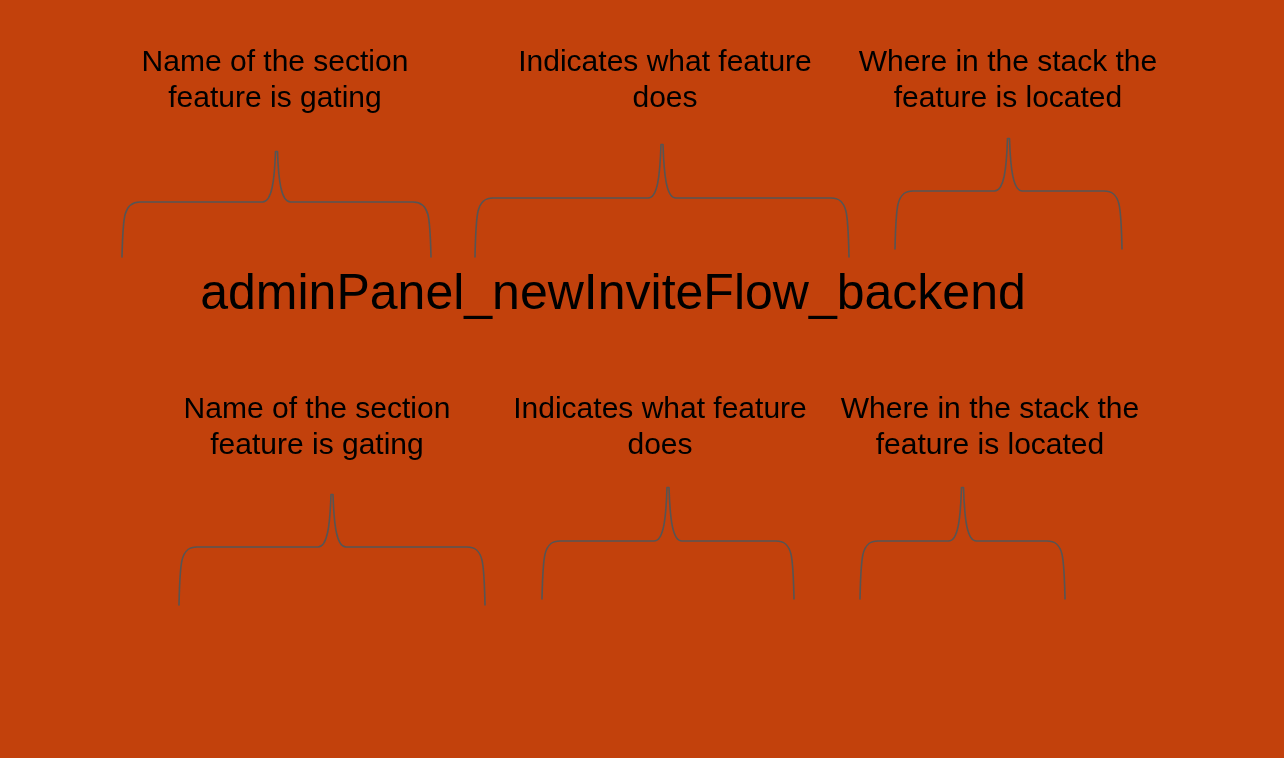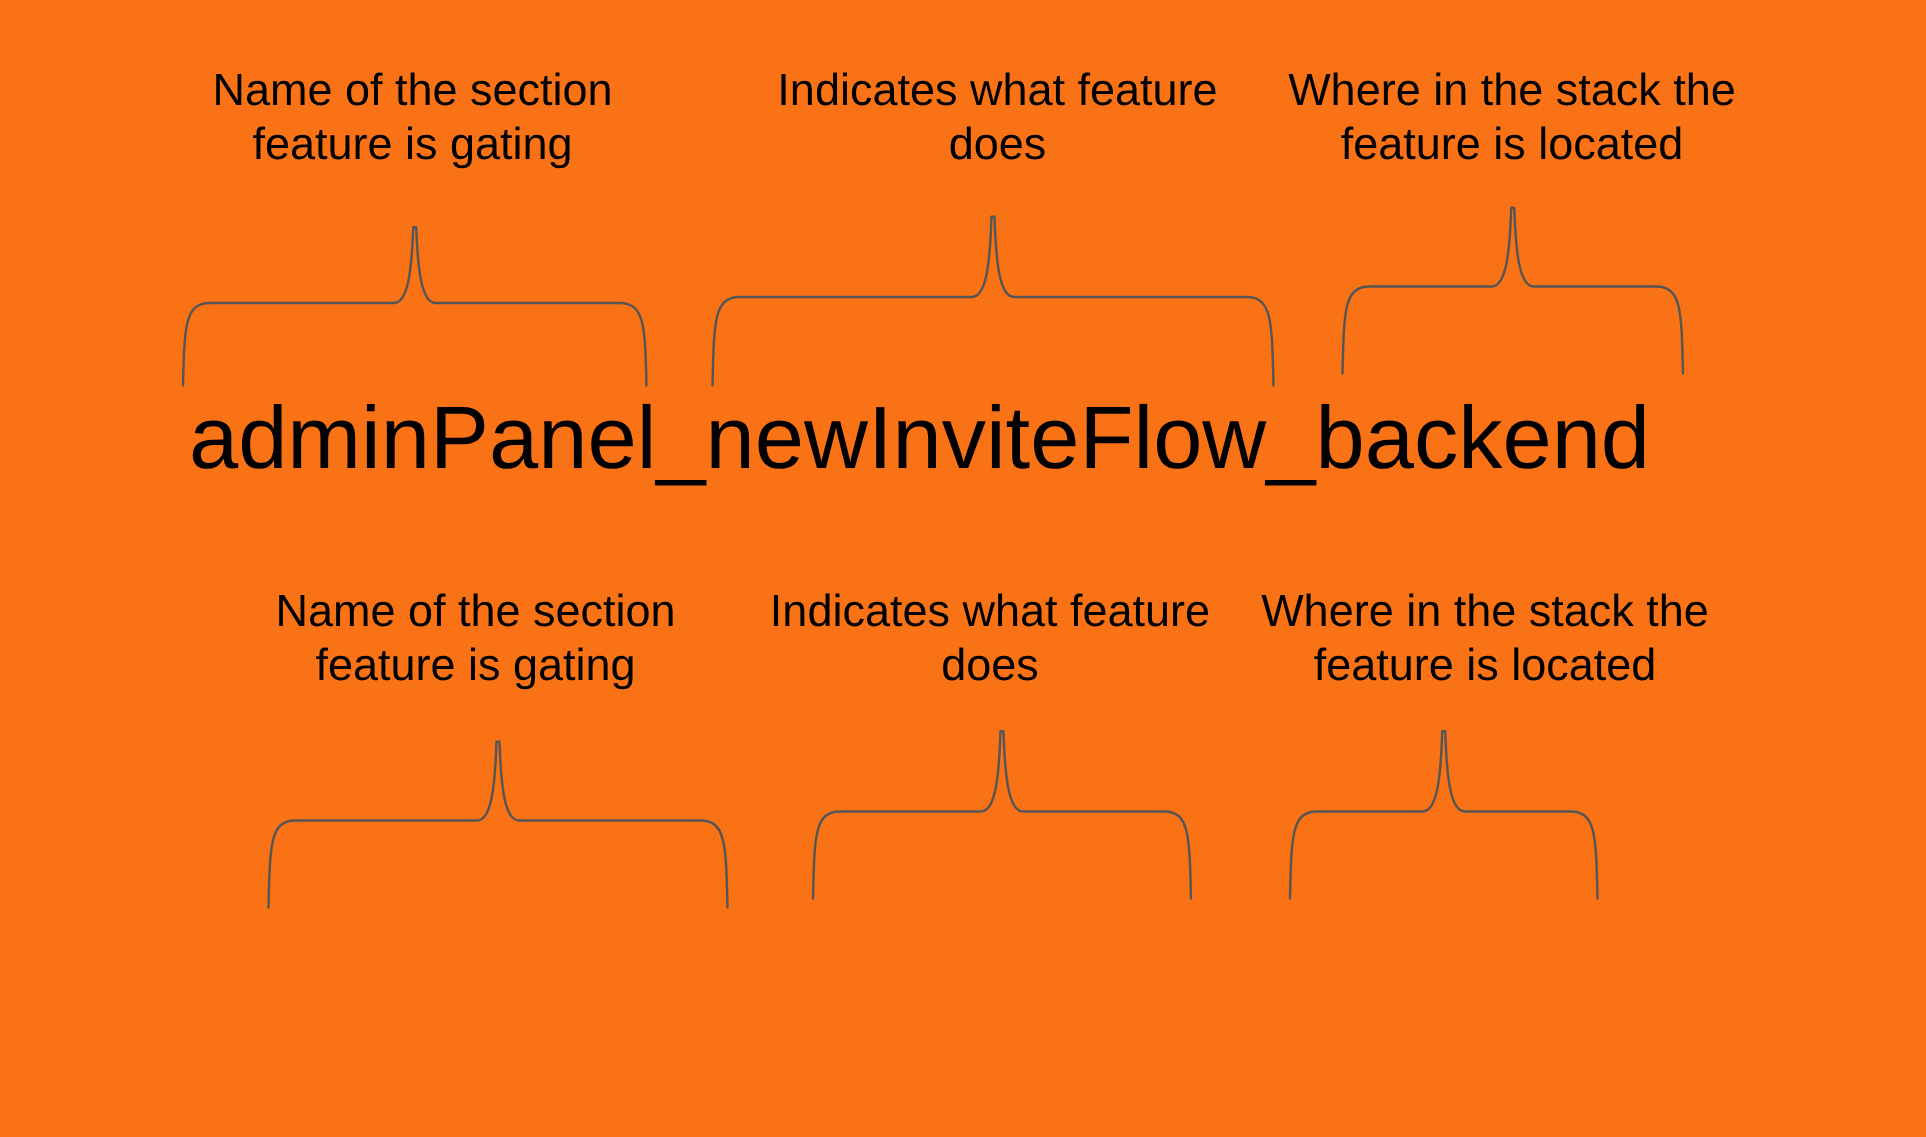--- a/index.html
+++ b/index.html
@@ -4,21 +4,21 @@
 <style>
   html, body {
     margin: 0;
     padding: 0;
     background: #ffffff;
   }
   .stage {
     position: relative;
     width: 1284px;
     height: 758px;
-    background: #f97316;
+    background: #c2410c;
     overflow: hidden;
     font-family: "Liberation Sans", sans-serif;
     color: #000000;
   }
   .anno-label {
     position: absolute;
     transform: translateX(-50%);
     text-align: center;
     font-size: 30px;
     line-height: 36px;
@@ -32,21 +32,21 @@
   .brace path {
     fill: none;
     stroke: #555555;
     stroke-width: 1.6;
     stroke-linecap: round;
     stroke-linejoin: round;
   }
   .flag-name {
     position: absolute;
     transform: translateX(-50%);
-    font-size: 59px;
+    font-size: 50px;
     line-height: 59px;
     white-space: nowrap;
     color: #000000;
   }
 </style>
 </head>
 <body>
 
 <div class="stage">
 

